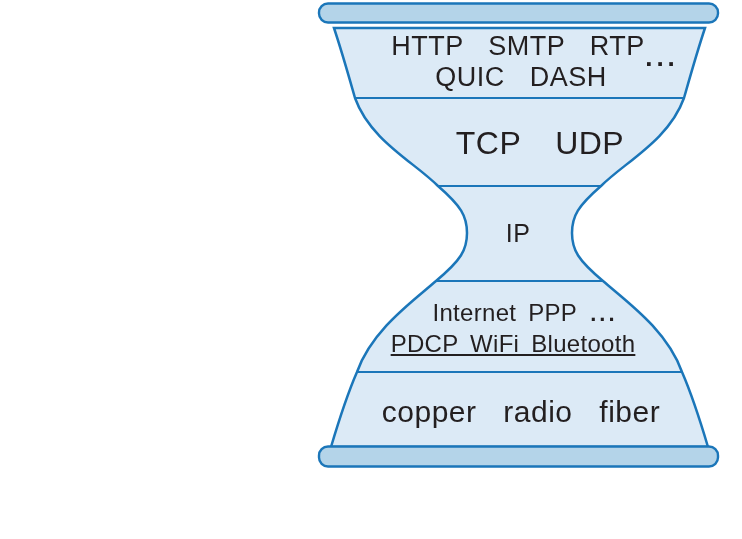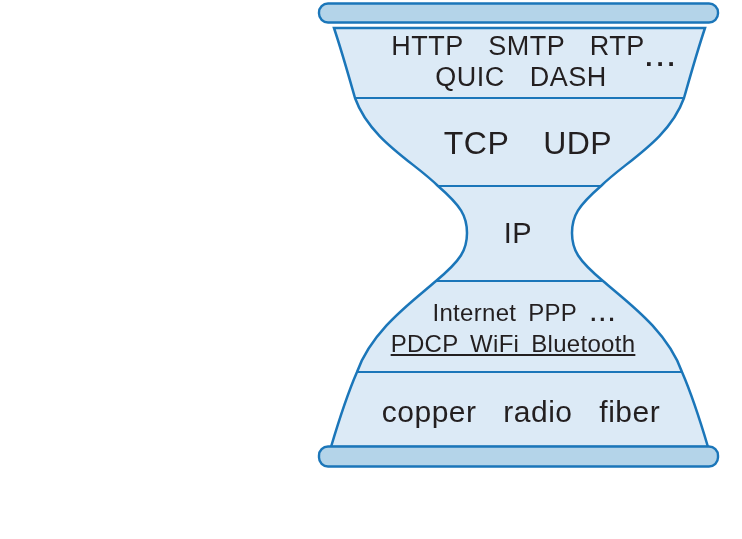--- a/index.html
+++ b/index.html
@@ -25,22 +25,22 @@
 
   .hg-label{
     position:absolute;
     transform: translate(-50%,-50%);
     white-space: nowrap;
     color: var(--label-text);
     line-height: 1;
   }
   .app-line   { font-size: 27px; word-spacing: 17px; letter-spacing: 0.5px; }
   .app-dots   { font-size: 26px; font-weight: 700; letter-spacing: 4px; }
-  .tl-line    { font-size: 32px; word-spacing: 25px; letter-spacing: 0.5px; }
-  .ip-line    { font-size: 29px; letter-spacing: 0.5px; }
+  .tl-line    { font-size: 32px; word-spacing: 25px; letter-spacing: 0.5px; margin-left: 12px; }
+  .ip-line    { font-size: 25px; letter-spacing: 0.5px; }
   .link-line  { font-size: 24px; word-spacing: 5px; letter-spacing: 0.3px; }
   .link-dots  { font-size: 22px; font-weight: 700; letter-spacing: 3px; margin-left: 13px; }
   .phy-line   { font-size: 30px; word-spacing: 18px; letter-spacing: 0.5px; }
 
   #caption{
     position:absolute;
     left: 8px;
     top: 494px;
     width: 734px;
     white-space: nowrap;

